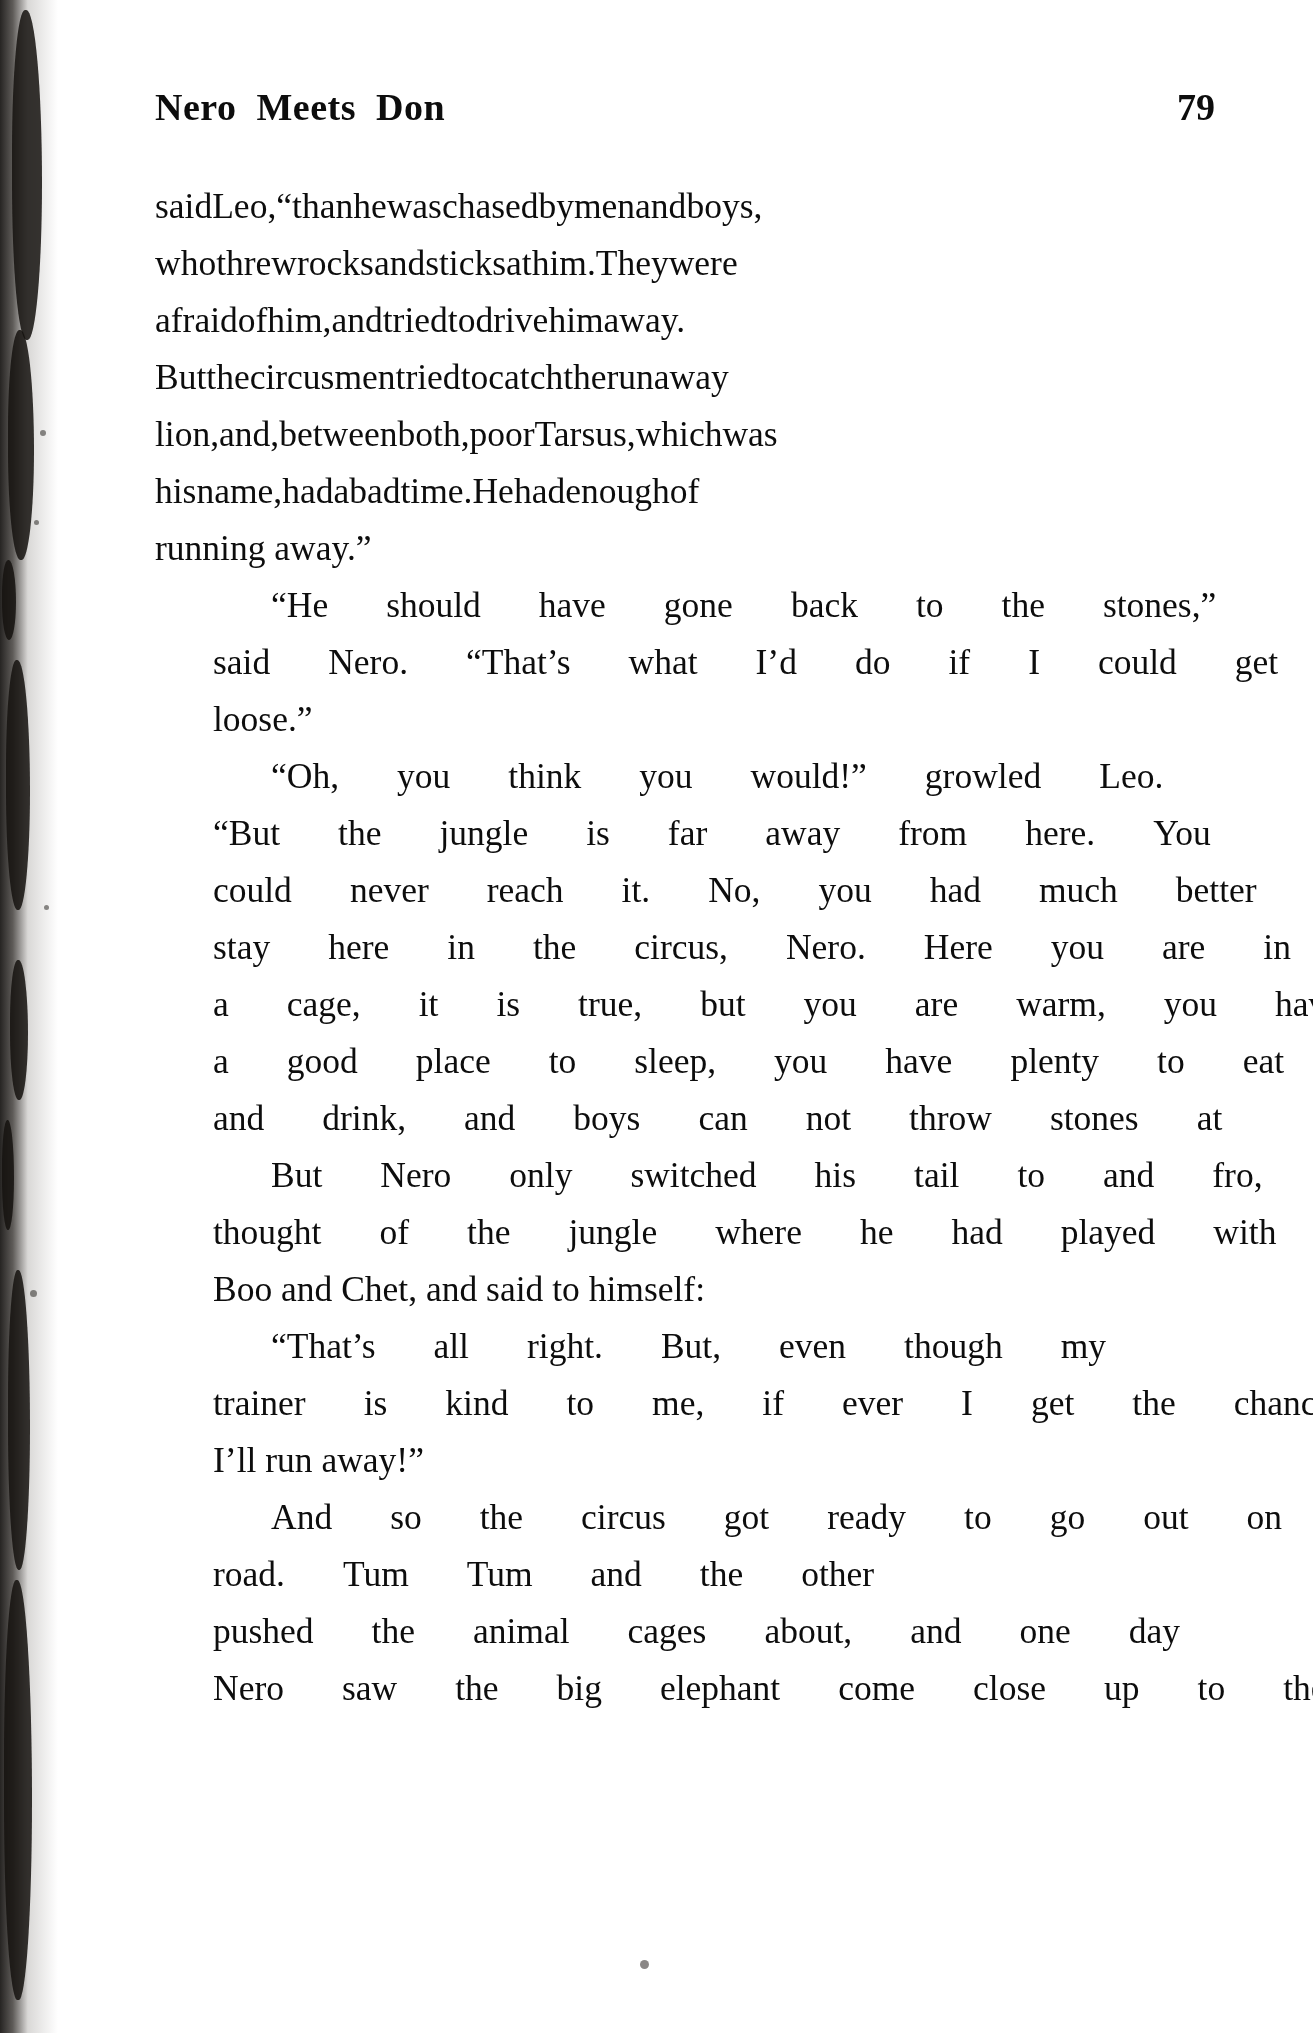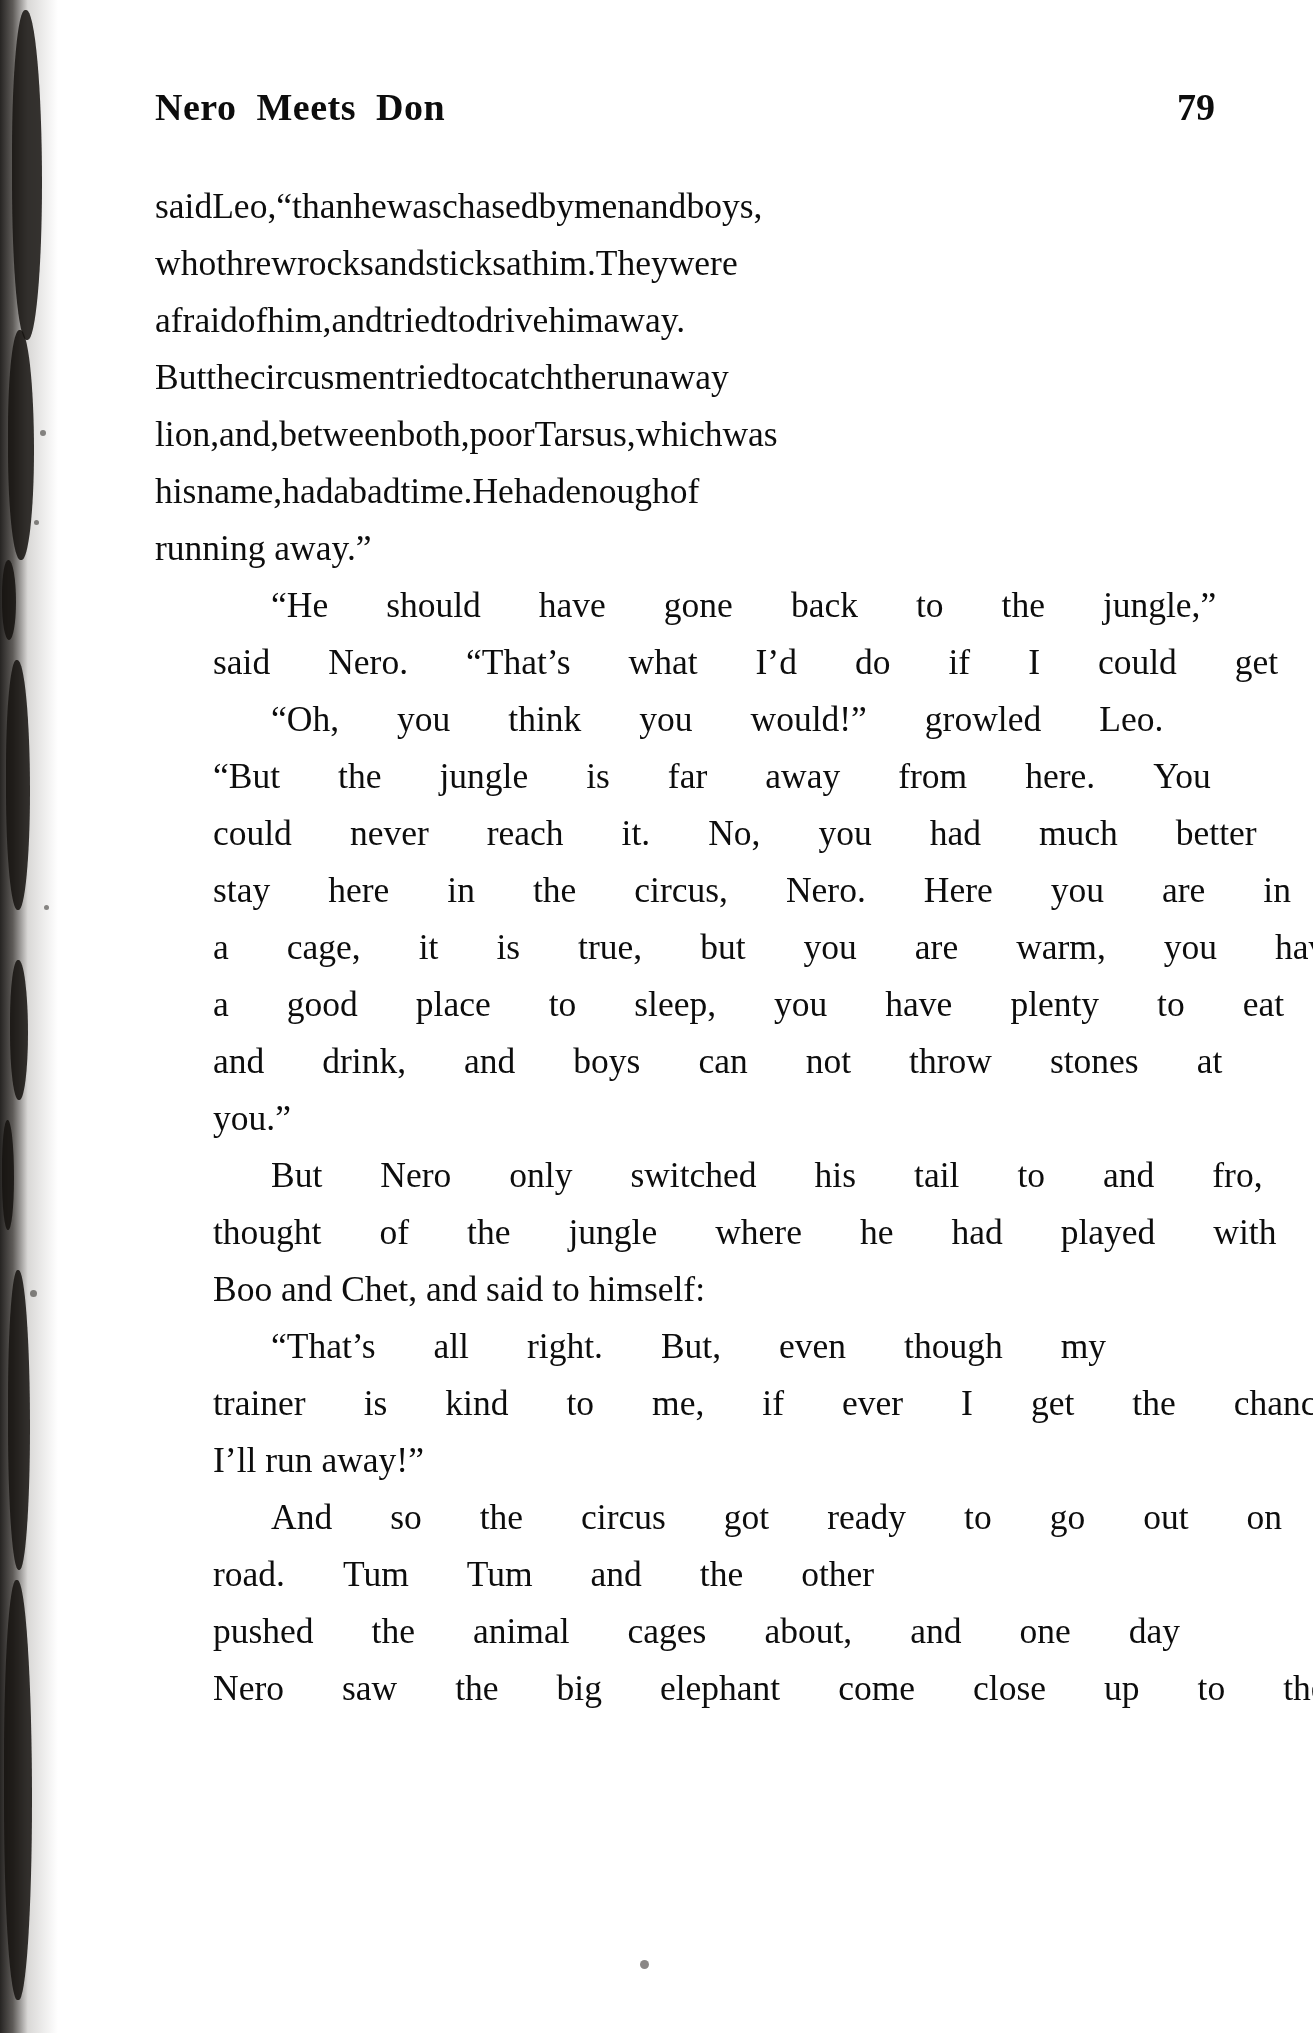--- a/index.html
+++ b/index.html
@@ -142,32 +142,32 @@
       <div class="para">
         <div class="line" title="said Leo, “than he was chased by men and boys,"><span>said</span><span>Leo,</span><span>“than</span><span>he</span><span>was</span><span>chased</span><span>by</span><span>men</span><span>and</span><span>boys,</span></div>
         <div class="line" title="who threw rocks and sticks at him.   They were"><span>who</span><span>threw</span><span>rocks</span><span>and</span><span>sticks</span><span>at</span><span>him.</span><span>They</span><span>were</span></div>
         <div class="line" title="afraid  of  him,  and  tried  to  drive  him  away."><span>afraid</span><span>of</span><span>him,</span><span>and</span><span>tried</span><span>to</span><span>drive</span><span>him</span><span>away.</span></div>
         <div class="line" title="But  the  circus  men  tried  to  catch  the  runaway"><span>But</span><span>the</span><span>circus</span><span>men</span><span>tried</span><span>to</span><span>catch</span><span>the</span><span>runaway</span></div>
         <div class="line" title="lion, and, between both, poor Tarsus, which was"><span>lion,</span><span>and,</span><span>between</span><span>both,</span><span>poor</span><span>Tarsus,</span><span>which</span><span>was</span></div>
         <div class="line" title="his  name,  had  a  bad  time.    He  had  enough  of"><span>his</span><span>name,</span><span>had</span><span>a</span><span>bad</span><span>time.</span><span>He</span><span>had</span><span>enough</span><span>of</span></div>
         <div class="line last">running away.”</div>
       </div>
       <div class="para indent">
-        <div class="line" title="“He  should  have  gone  back  to  the  jungle,”" style="padding-left: 58px;"><span>“He</span><span>should</span><span>have</span><span>gone</span><span>back</span><span>to</span><span>the</span><span>jungle,”</span></div>
+        <div class="line" title="“He  should  have  gone  back  to  the  jungle,”" style="padding-left: 58px;"><span>“He</span><span>should</span><span>have</span><span>gone</span><span>back</span><span>to</span><span>the</span><span>stones,”</span></div>
         <div class="line" title="said Nero.   “That’s what I’d do if I could get"><span>said</span><span>Nero.</span><span>“That’s</span><span>what</span><span>I’d</span><span>do</span><span>if</span><span>I</span><span>could</span><span>get</span></div>
+        <div class="line last">loose.”</div>
       </div>
       <div class="para indent">
         <div class="line" title="“Oh,  you  think  you  would!”  growled  Leo." style="padding-left: 58px;"><span>“Oh,</span><span>you</span><span>think</span><span>you</span><span>would!”</span><span>growled</span><span>Leo.</span></div>
         <div class="line" title="“But  the  jungle  is  far  away  from  here.   You"><span>“But</span><span>the</span><span>jungle</span><span>is</span><span>far</span><span>away</span><span>from</span><span>here.</span><span>You</span></div>
         <div class="line" title="could never reach it.   No, you had much better"><span>could</span><span>never</span><span>reach</span><span>it.</span><span>No,</span><span>you</span><span>had</span><span>much</span><span>better</span></div>
         <div class="line" title="stay here in the circus, Nero.   Here you are in"><span>stay</span><span>here</span><span>in</span><span>the</span><span>circus,</span><span>Nero.</span><span>Here</span><span>you</span><span>are</span><span>in</span></div>
         <div class="line" title="a  cage,  it  is  true,  but  you  are  warm,  you  have"><span>a</span><span>cage,</span><span>it</span><span>is</span><span>true,</span><span>but</span><span>you</span><span>are</span><span>warm,</span><span>you</span><span>have</span></div>
         <div class="line" title="a  good  place  to  sleep,  you  have  plenty  to  eat"><span>a</span><span>good</span><span>place</span><span>to</span><span>sleep,</span><span>you</span><span>have</span><span>plenty</span><span>to</span><span>eat</span></div>
         <div class="line" title="and  drink,  and  boys  can  not  throw  stones  at"><span>and</span><span>drink,</span><span>and</span><span>boys</span><span>can</span><span>not</span><span>throw</span><span>stones</span><span>at</span></div>
-        <div class="line last">you.”</div>
       </div>
       <div class="para indent">
         <div class="line" title="But  Nero  only  switched  his  tail  to  and  fro," style="padding-left: 58px;"><span>But</span><span>Nero</span><span>only</span><span>switched</span><span>his</span><span>tail</span><span>to</span><span>and</span><span>fro,</span></div>
         <div class="line" title="thought of the jungle where he had played with"><span>thought</span><span>of</span><span>the</span><span>jungle</span><span>where</span><span>he</span><span>had</span><span>played</span><span>with</span></div>
         <div class="line last">Boo and Chet, and said to himself:</div>
       </div>
       <div class="para indent">
         <div class="line" title="“That’s  all  right.   But,  even  though  my" style="padding-left: 58px;"><span>“That’s</span><span>all</span><span>right.</span><span>But,</span><span>even</span><span>though</span><span>my</span></div>
         <div class="line" title="trainer  is  kind  to  me,  if  ever  I  get  the  chance"><span>trainer</span><span>is</span><span>kind</span><span>to</span><span>me,</span><span>if</span><span>ever</span><span>I</span><span>get</span><span>the</span><span>chance</span></div>
         <div class="line last">I’ll run away!”</div>

